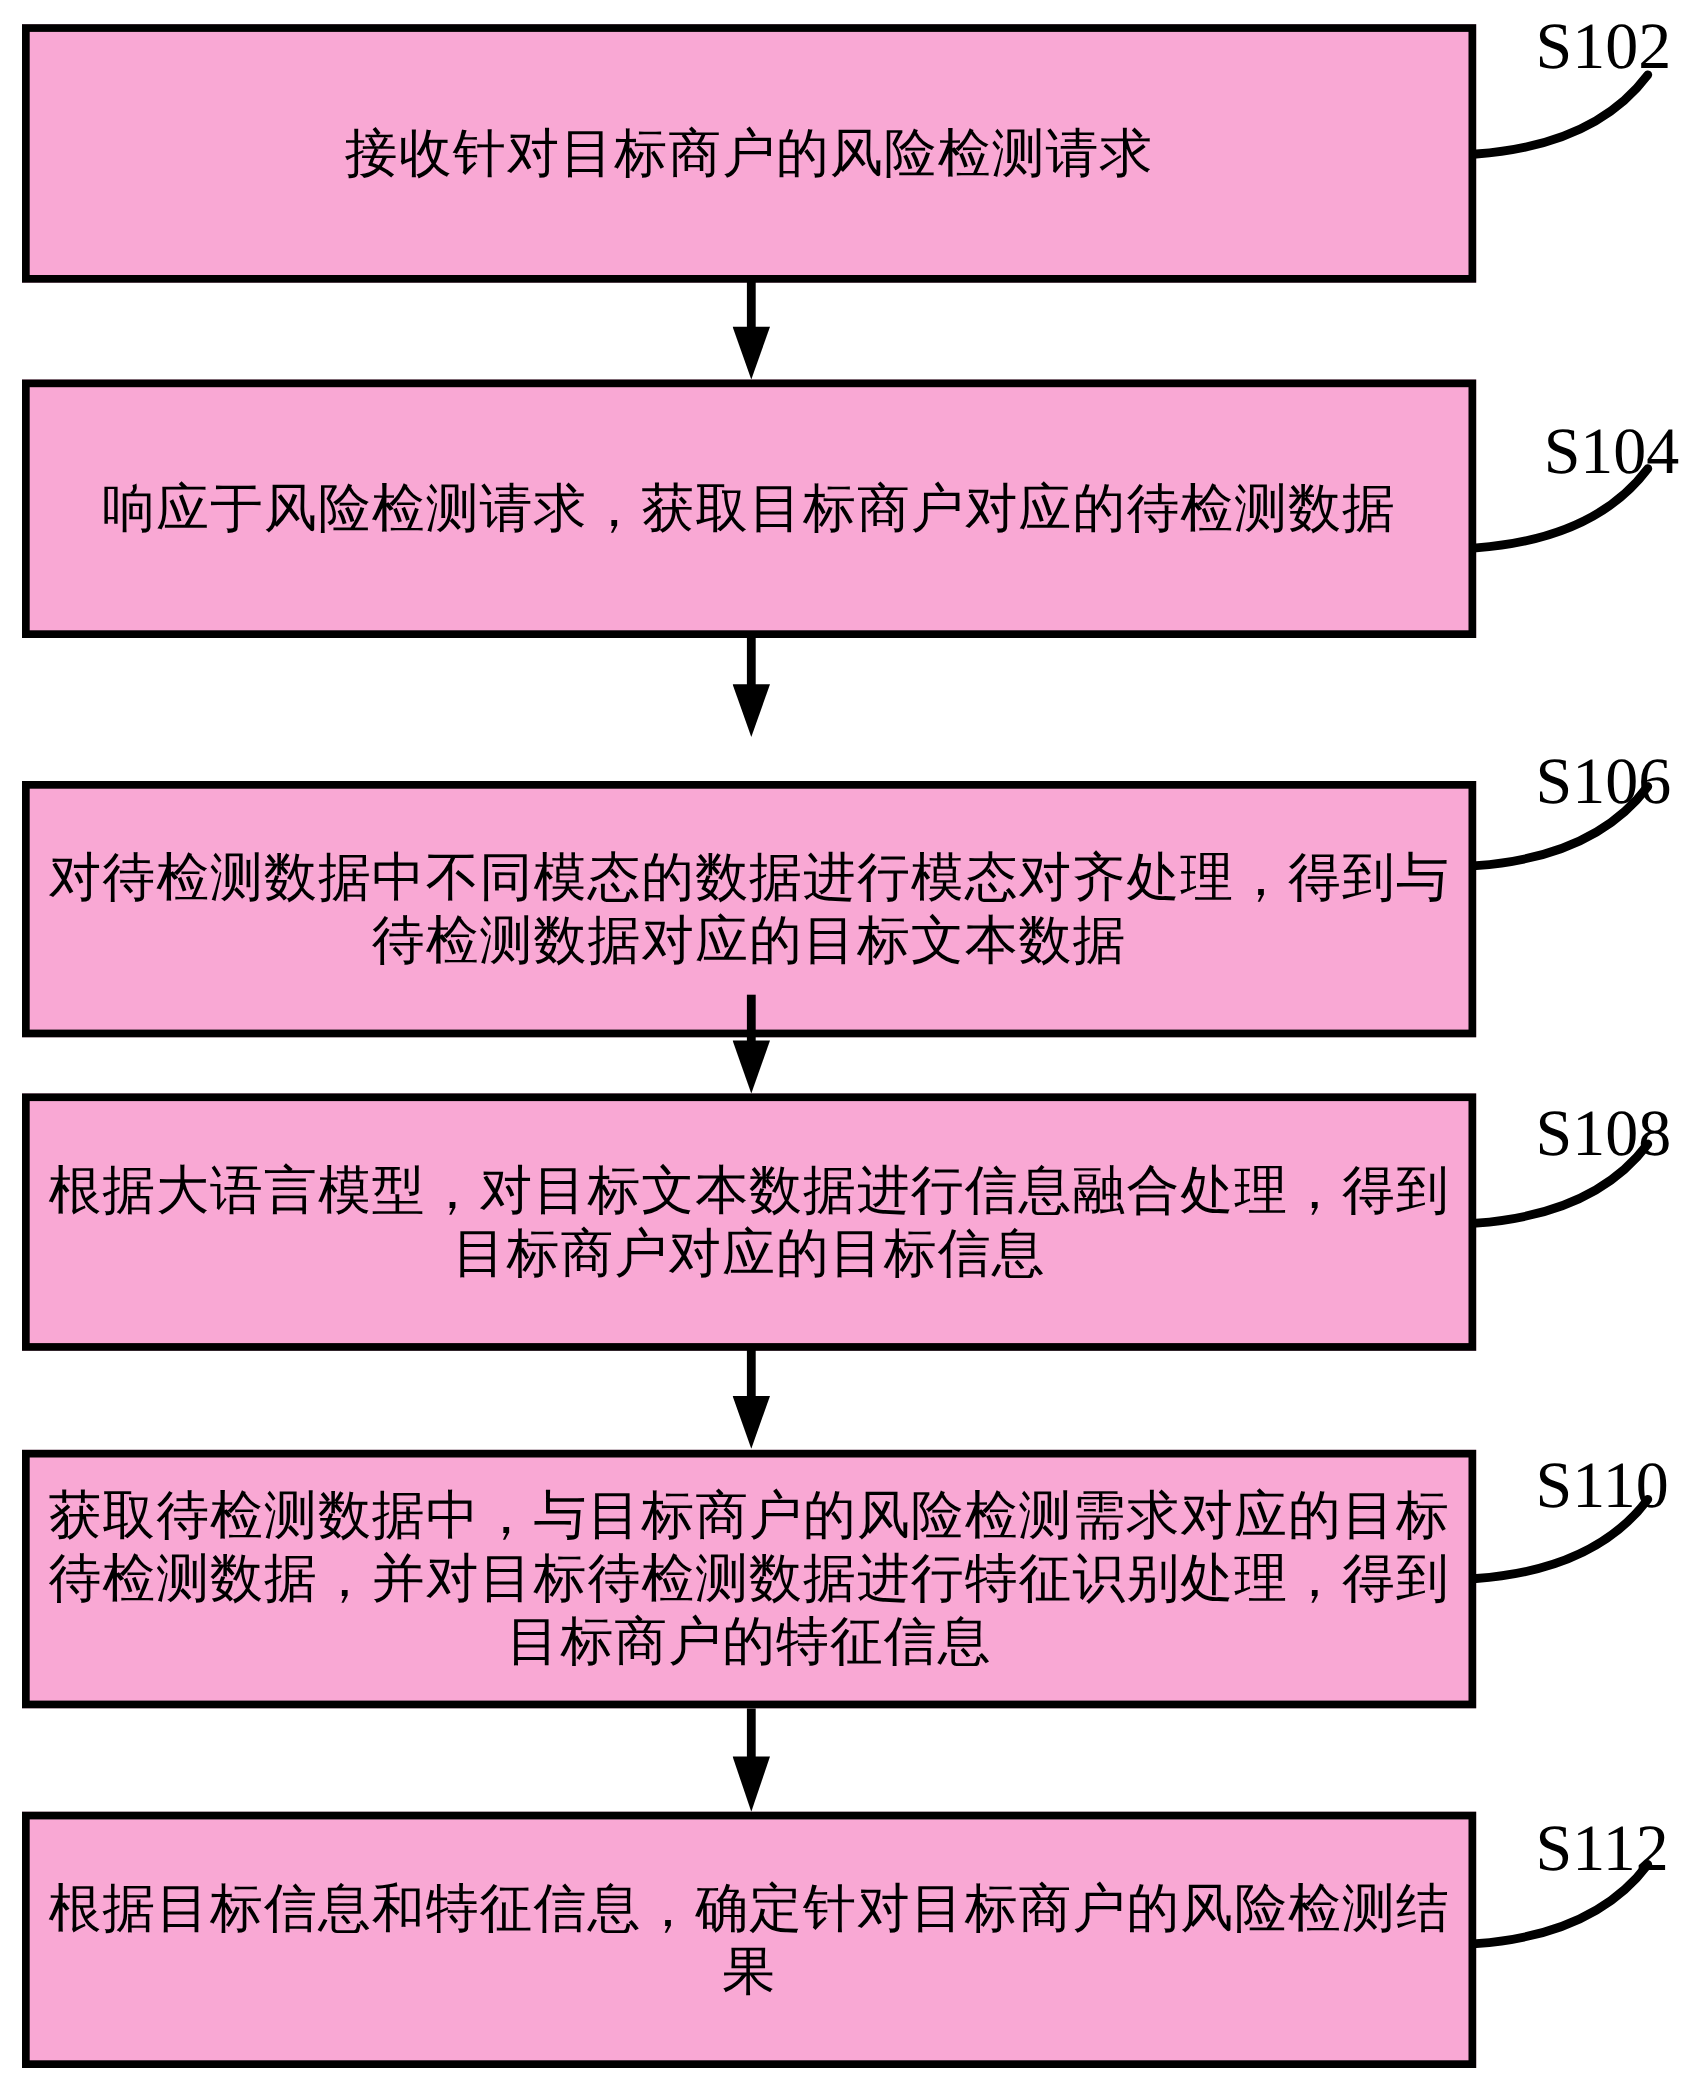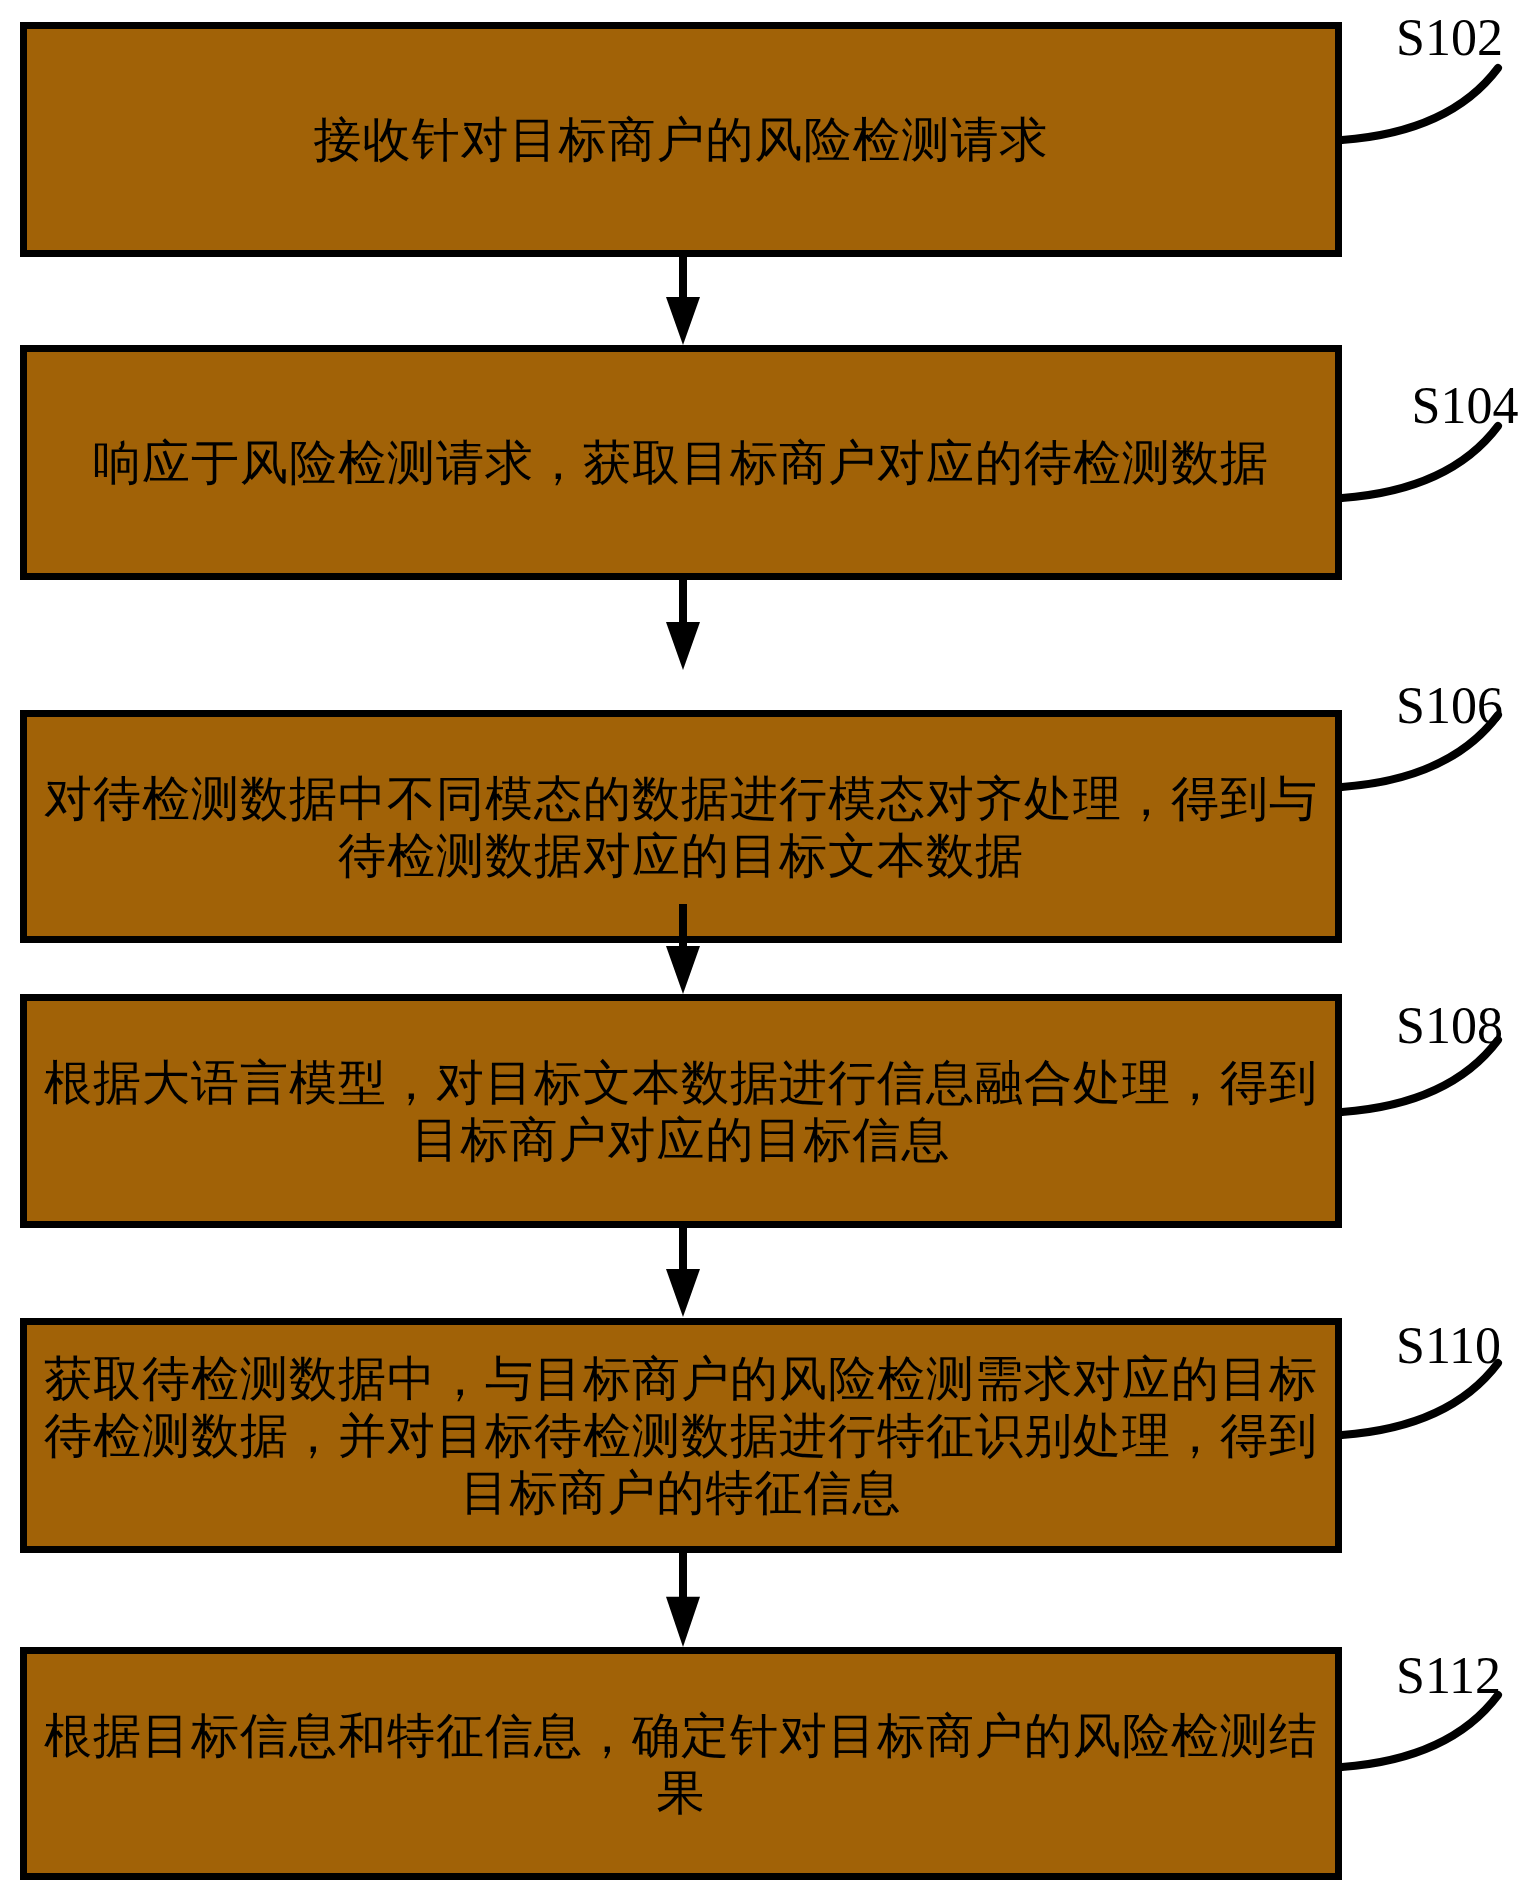--- a/index.html
+++ b/index.html
@@ -15,21 +15,21 @@
     font-family: "Liberation Serif", "DejaVu Serif", serif;
     color: #000000;
     overflow: hidden;
   }
   .step-box {
     position: absolute;
     left: 20px;
     width: 1322px;
     box-sizing: border-box;
     border: 7px solid #000000;
-    background: #a16207;
+    background: #f9a8d4;
     display: flex;
     flex-direction: column;
     justify-content: center;
     align-items: center;
     text-align: center;
     font-size: 48px;
     line-height: 57px;
     letter-spacing: 1px;
     padding: 0 14px;
   }
@@ -37,21 +37,21 @@
   #box-s104 { top: 345px;  height: 235px; }
   #box-s106 { top: 670px;  height: 233px; margin-top: 40px; }
   #box-s108 { top: 994px;  height: 234px; text-align: center; }
   #box-s110 { top: 1318px; height: 235px; }
   #box-s112 { top: 1647px; height: 233px; }
 
   .step-label {
     position: absolute;
     left: 1396px;
     width: 138px;
-    font-size: 52px;
+    font-size: 60px;
     line-height: 1;
     text-align: left;
     white-space: nowrap;
   }
   #label-s102 { top: 12px;   }
   #label-s104 { top: 380px; text-align: center;  }
   #label-s106 { top: 680px;  }
   #label-s108 { top: 1000px; }
   #label-s110 { top: 1320px; }
   #label-s112 { top: 1650px; }

